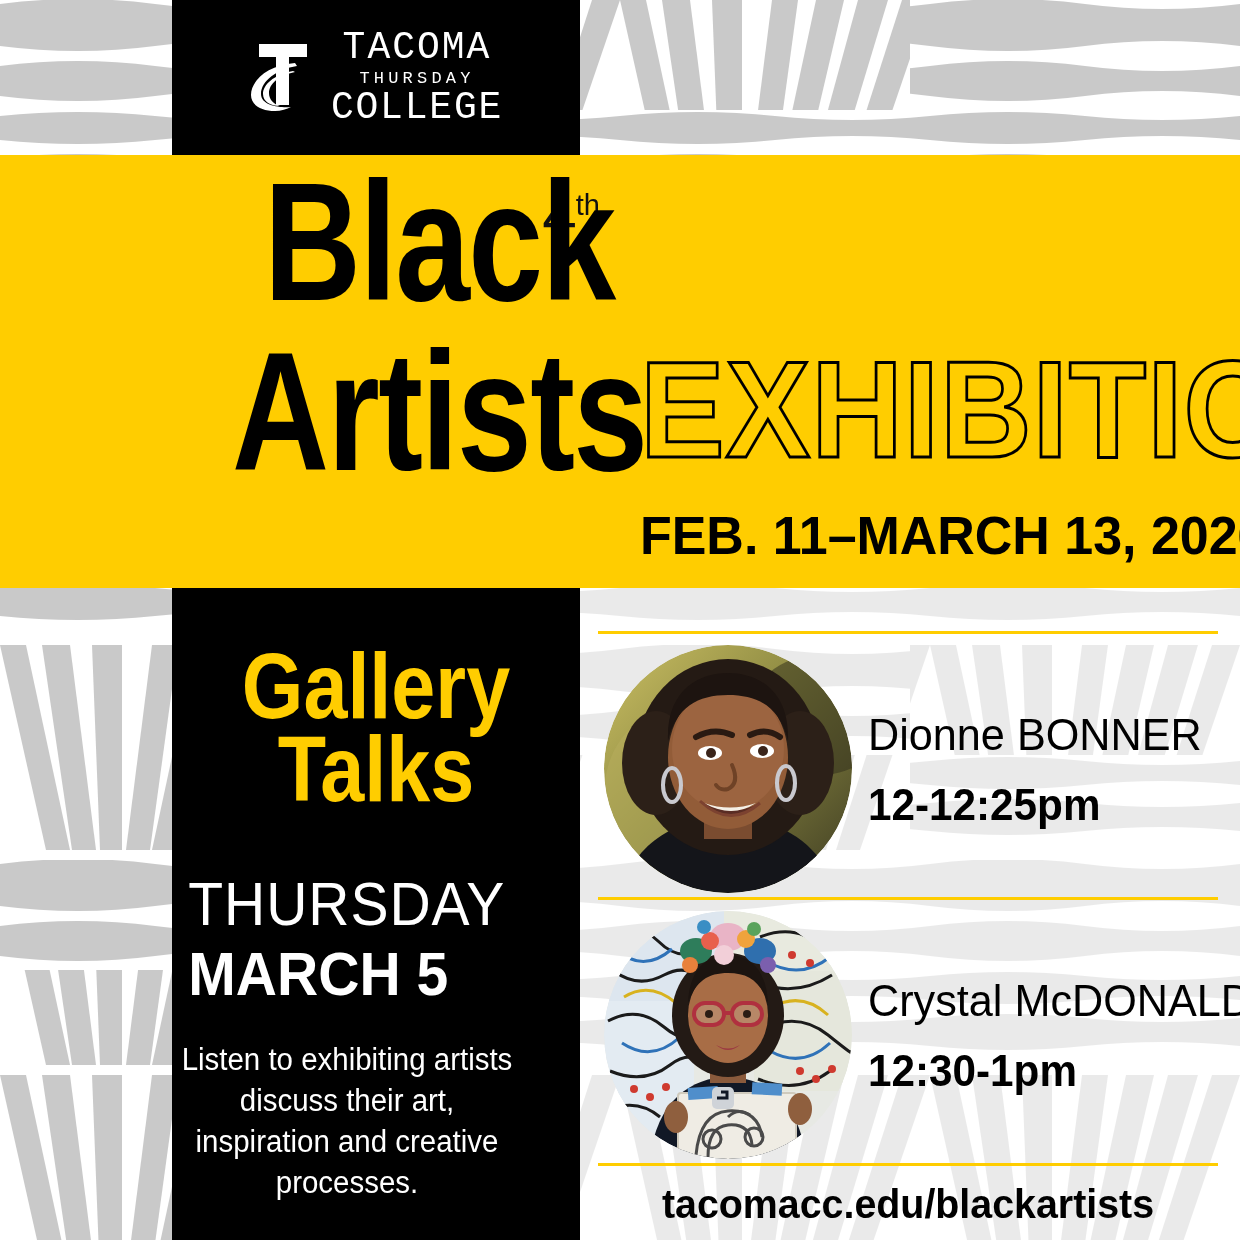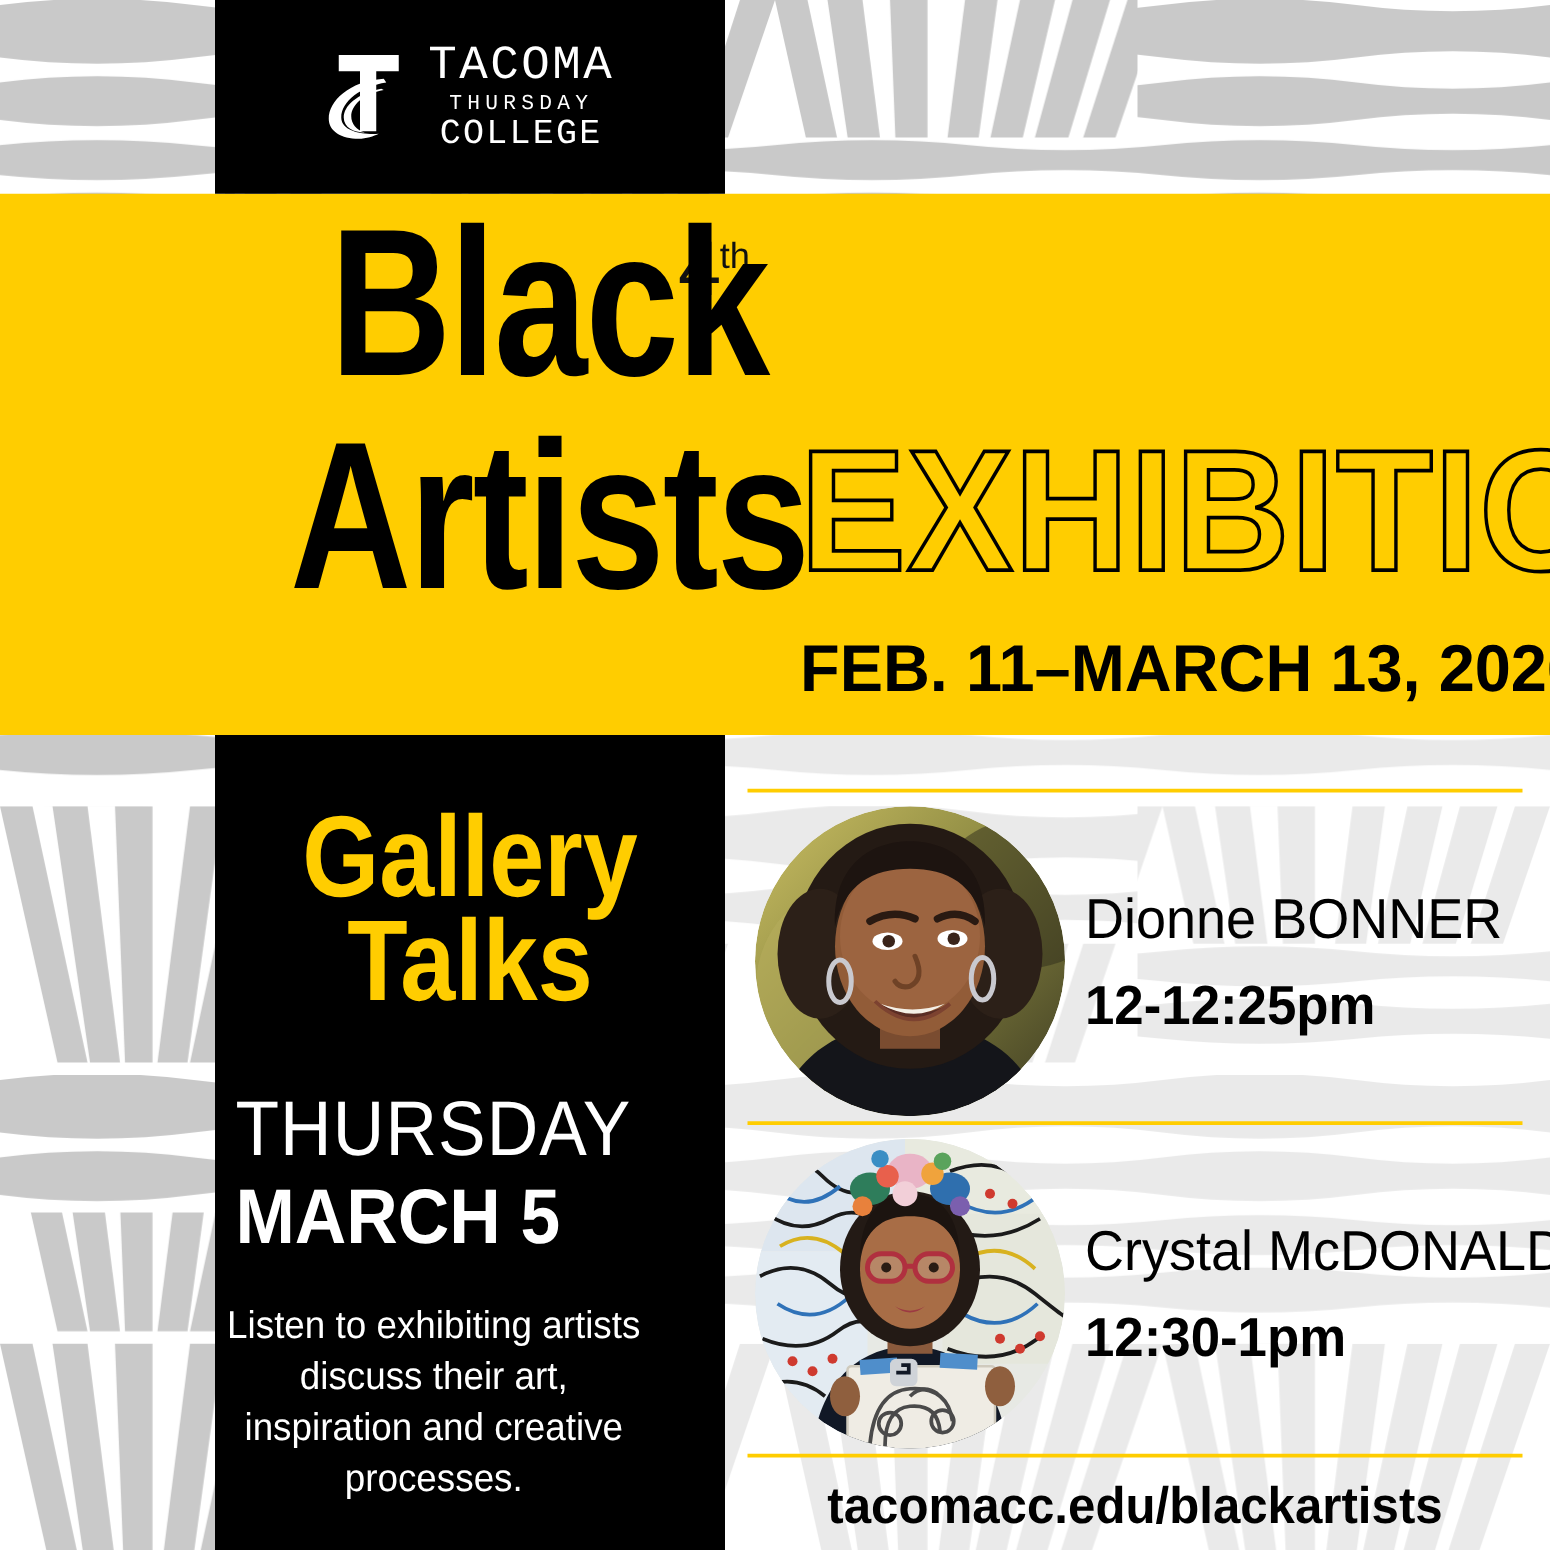--- a/index.html
+++ b/index.html
@@ -40,21 +40,21 @@
     position:absolute;left:172px;top:0;width:408px;height:155px;
     z-index:6;display:flex;align-items:center;justify-content:center;gap:14px;
   }
   .logo-mark{width:68px;height:74px;flex:0 0 auto;}
   .logo-words{
     display:flex;flex-direction:column;align-items:center;
     font-family:Liberation Mono, monospace;color:#fff;line-height:1;
   }
   .logo-l1{font-size:38px;letter-spacing:2.0px;}
   .logo-l2{font-size:17px;letter-spacing:4.2px;margin-top:3px;}
-  .logo-l3{font-size:28px;letter-spacing:1.8px;margin-top:2px;}
+  .logo-l3{font-size:38px;letter-spacing:1.8px;margin-top:2px;}
 
   
   .headline{position:absolute;left:0;top:155px;width:996px;height:433px;z-index:5;}
 
   .annual{
     position:absolute;left:0;top:32px;width:600px;
     text-align:right;color:#111;
     font-family:"Liberation Sans", sans-serif;font-weight:300;
     line-height:0.92;
   }

